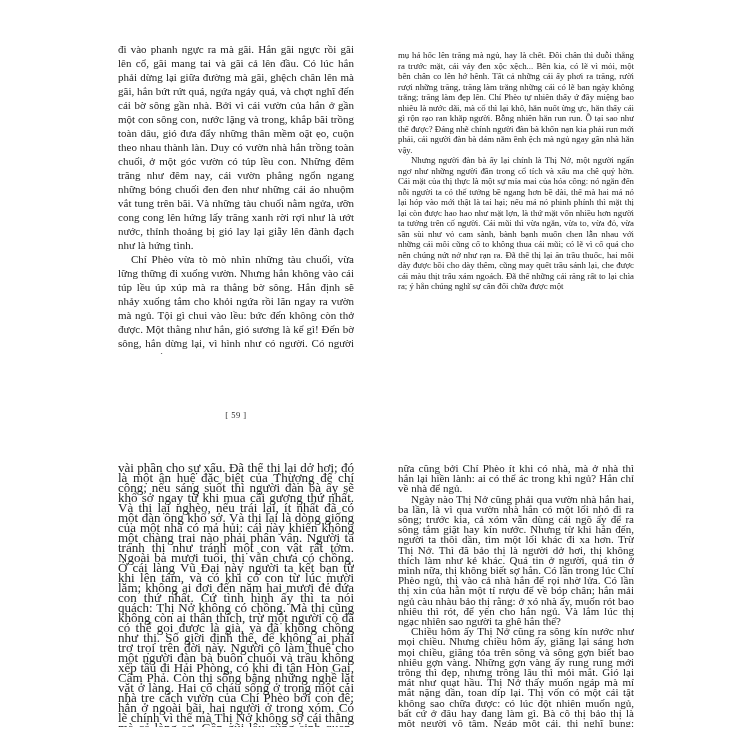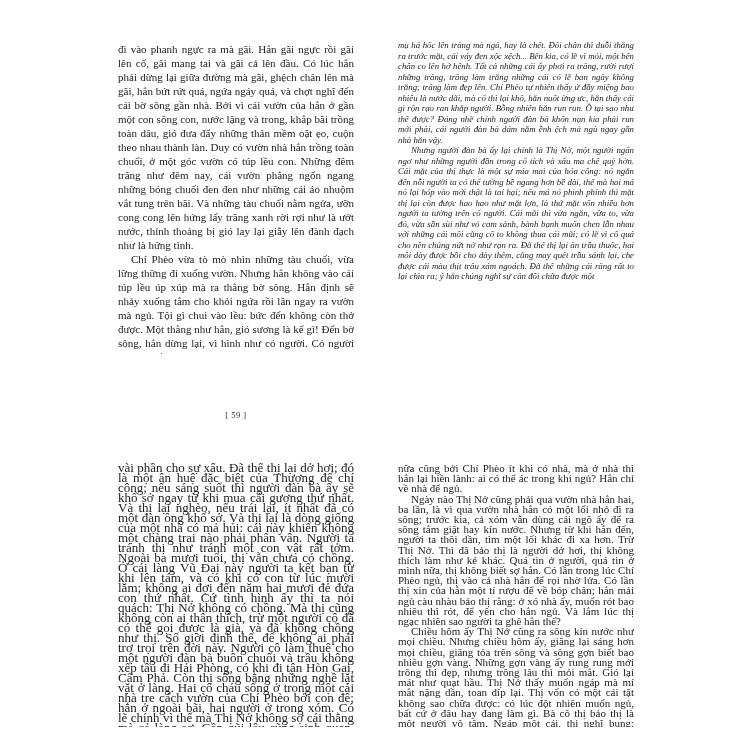--- a/index.html
+++ b/index.html
@@ -8,21 +8,21 @@
     background: #ffffff;
   }
   body {
     position: relative;
     overflow: hidden;
     font-family: "Liberation Serif", "DejaVu Serif", serif;
     color: #212121;
   }
   .page { position: absolute; width: 236px; }
   #page-59 { left: 118px; top: 42px;  height: 336px; }
-  #page-60 { left: 398px; top: 40px;  height: 336px; font-style: italic; }
+  #page-60 { left: 398px; top: 50px;  height: 336px; }
   #page-61 { left: 118px; top: 463px; height: 284px; }
   #page-62 { left: 398px; top: 463px; height: 284px; }
 
   .page-text { text-align: justify; overflow: hidden; }
   #page-59 .page-text { font-size: 11px; line-height: 14px; max-height: 312px; }
   #page-60 .page-text { font-size: 8.8px; line-height: 10.5px; max-height: 312px; }
   #page-61 .page-text { font-size: 13px; line-height: 10px;  max-height: 264px; }
   #page-62 .page-text { font-size: 11px; line-height: 10.2px; max-height: 264px; }
 
   .page-text p { text-align: justify; }

